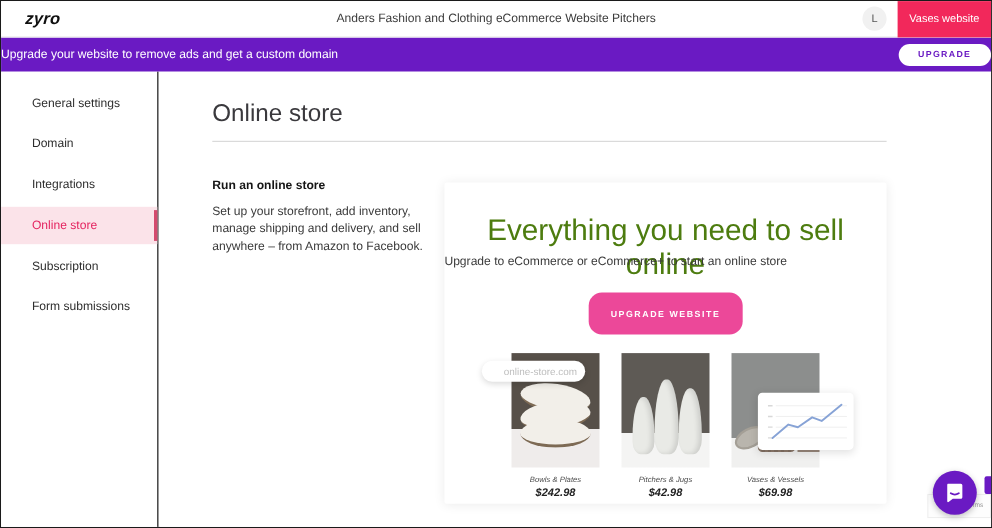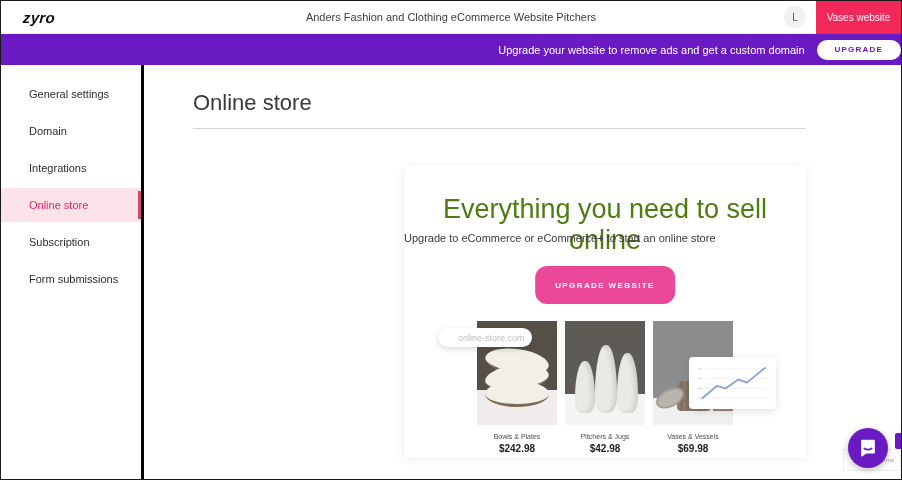--- a/index.html
+++ b/index.html
@@ -20,29 +20,29 @@
     position:absolute; right:95px; top:5px; width:22px; height:22px; border-radius:50%;
     background:#f1f1f1; color:#555; font-size:10px; display:flex; align-items:center; justify-content:center;
   }
   .edit-btn {
     position:absolute; right:0; top:0; width:85px; height:33px; background:#f2285b; border:none;
     color:#fff; font-size:10px; cursor:pointer; font-family:inherit;
   }
   
   .banner {
     position:absolute; top:33px; left:0; right:0; height:31px; background:#6a1ac3;
-    display:flex; align-items:center; justify-content:flex-end; gap:12px; z-index:4;
+    display:flex; align-items:center; justify-content:space-between; gap:12px; z-index:4;
   }
   .banner-text { color:#fff; font-size:11px; }
   .banner-btn {
     background:#fff; color:#6a1ac3; border:none; border-radius:11px; height:20px; padding:0 18px;
     font-size:8px; font-weight:bold; letter-spacing:1.2px; cursor:pointer; font-family:inherit;
   }
   
-  .sidebar { position:absolute; top:64px; left:0; bottom:0; width:143px; background:#fff; border-right:3px solid #000000; padding-top:12px; }
+  .sidebar { position:absolute; top:64px; left:0; bottom:0; width:143px; background:#fff; border-right:1px solid #000000; padding-top:12px; }
   .side-item {
     position:relative; height:34px; display:flex; align-items:center; padding-left:28px;
     font-size:11px; color:#2e2e2e; cursor:pointer; margin-bottom:3px;
   }
   .side-item.active { background:#fbe3e9; color:#e42460; }
   .side-item.active::after { content:""; position:absolute; right:0; top:3px; bottom:3px; width:3px; background:#d44a6e; }
   
   .main { position:absolute; top:64px; left:144px; right:0; bottom:0; background:#fff; }
   .page-title { position:absolute; left:48px; top:25px; font-size:22px; font-weight:400; color:#3a393d; }
   .title-rule { position:absolute; left:48px; top:63px; width:613px; height:1px; background:#d6d6d6; }
@@ -54,21 +54,21 @@
     position:absolute; left:259px; top:101px; width:402px; height:292px; background:#fff;
     box-shadow:0 1px 10px rgba(0,0,0,0.08); border-radius:2px;
   }
   .card-h { position:absolute; top:28px; left:0; right:0; text-align:center; font-size:27px; font-weight:400; color:#4d7c0f; }
   .card-sub { position:absolute; top:66px; left:0; right:0; text-align:left; font-size:11px; color:#3a3a3a; }
   .card-btn {
     position:absolute; top:100px; left:50%; transform:translateX(-50%);
     background:#ec4899; color:#fff; border:none; border-radius:12px; height:38px; padding:0 20px;
     font-size:8px; font-weight:bold; letter-spacing:1.4px; cursor:pointer; font-family:inherit;
   }
-  .products { position:absolute; top:155px; left:0; right:0; display:flex; justify-content:center; gap:8px; }
+  .products { position:absolute; top:155px; left:0; right:0; display:flex; justify-content:center; gap:20px;font-style:italic; }
   .product { width:80px; text-align:center; }
   .p-img { position:relative; width:80px; height:104px; overflow:hidden; }
   .p-name { margin-top:8px; font-size:7px; color:#4c4c4c; }
   .p-price { margin-top:3px; font-size:10px; font-weight:bold; color:#222; }
   
   .img-bowls { background:linear-gradient(#575049 0 66%, #efeceb 66% 100%); }
   .bowl { position:absolute; left:8px; width:64px; height:26px; background:#f2efe9; border-radius:50%; border-bottom:3px solid #7d6a54; }
   .bowl.b1 { top:60px; } .bowl.b2 { top:44px; transform:rotate(-6deg); } .bowl.b3 { top:28px; transform:rotate(8deg); }
   .img-jugs { background:linear-gradient(#5e5a55 0 70%, #f4f4f3 70% 100%); }
   .jug { position:absolute; background:#e9eae6; border-radius:46% 46% 38% 38% / 70% 70% 22% 22%; box-shadow:inset -3px 0 5px rgba(0,0,0,0.12); }
@@ -140,20 +140,24 @@
       </div>
       <div class="side-item">
         <span>Form submissions</span>
       </div>
     </nav>
 
   <main class="main">
     <h1 class="page-title">Online store</h1>
     <div class="title-rule"></div>
 
+    <section class="intro">
+      <div class="intro-h">Run an online store</div>
+      <p class="intro-p">Set up your storefront, add inventory, manage shipping and delivery, and sell anywhere – from Amazon to Facebook.</p>
+    </section>
 
     <section class="card">
       <h2 class="card-h">Everything you need to sell online</h2>
       <div class="card-sub">Upgrade to eCommerce or eCommerce+ to start an online store</div>
       <button class="card-btn">UPGRADE WEBSITE</button>
 
       <div class="products" id="products">
           <div class="product">
             <div class="p-img img-bowls">
               <div class="bowl b3"></div>

